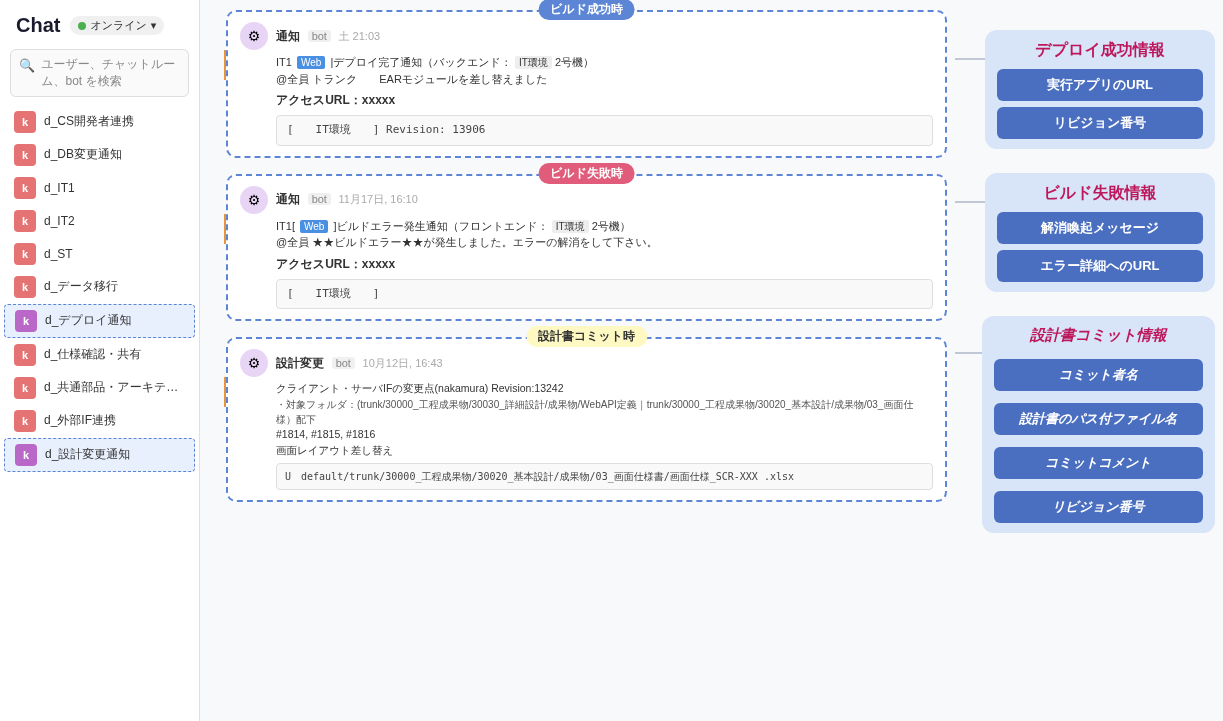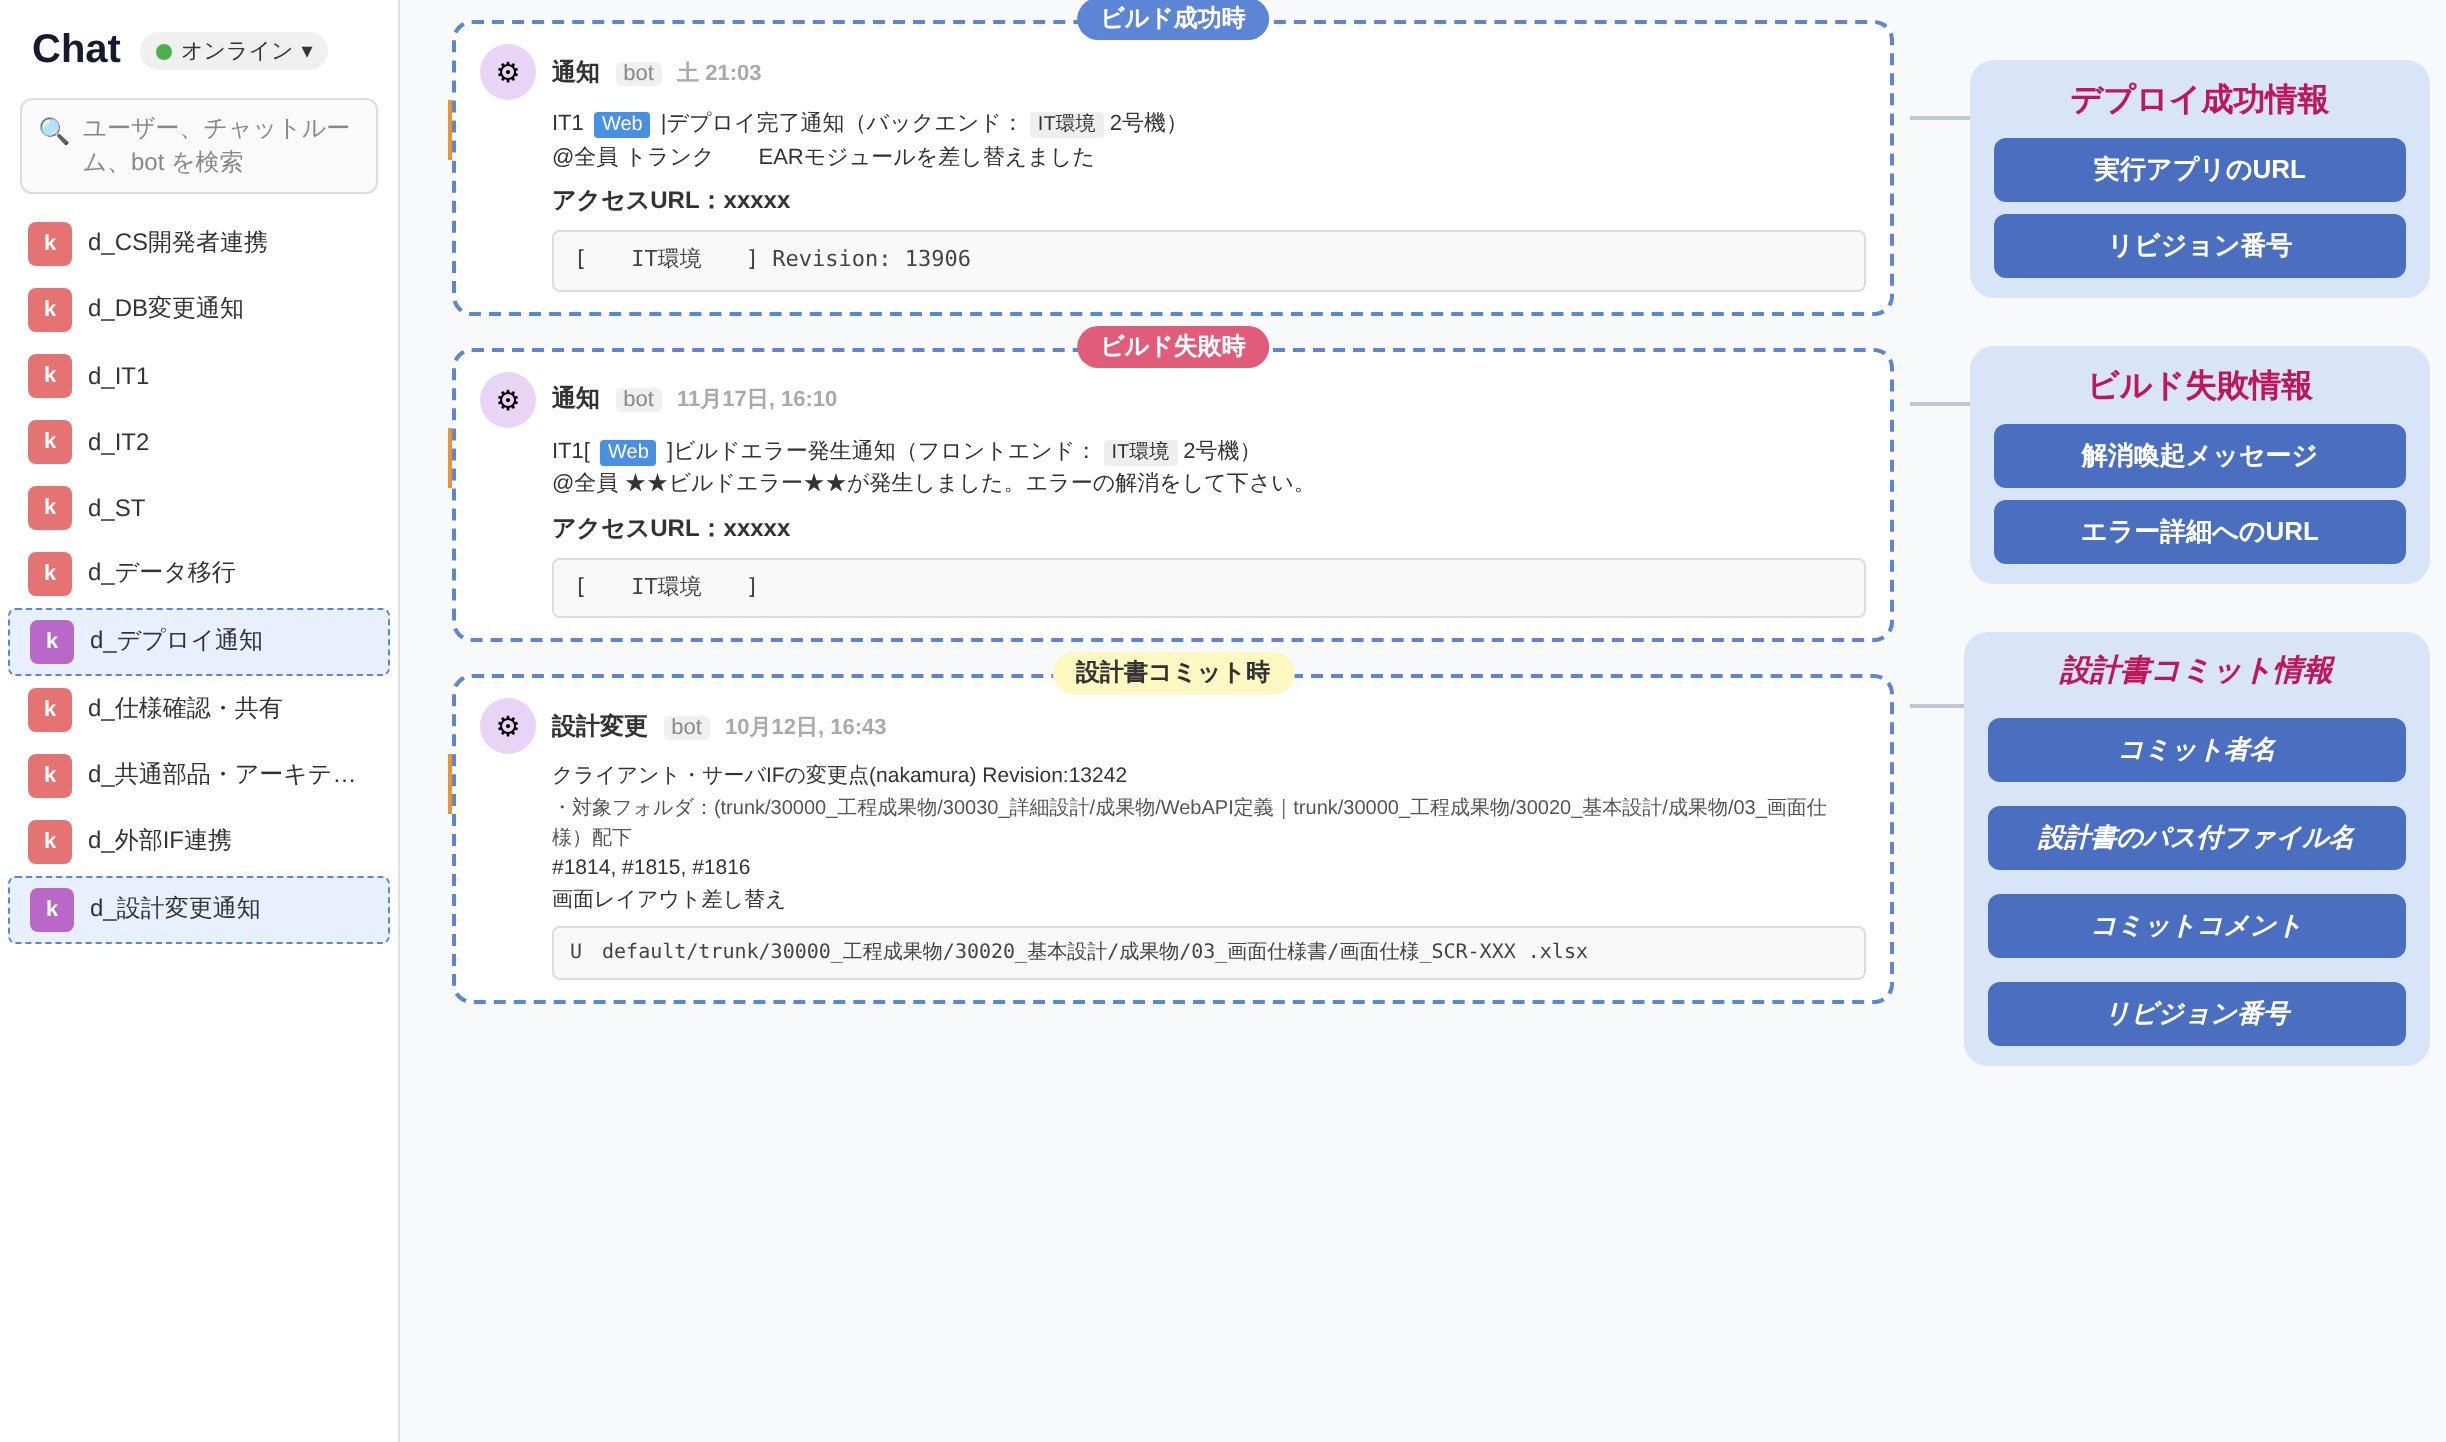--- a/index.html
+++ b/index.html
@@ -198,21 +198,20 @@
       color: #888;
       background: #f0f0f0;
       padding: 0 4px;
       border-radius: 3px;
       margin-left: 4px;
     }
     .msg-time {
       font-size: 11px;
       color: #aaa;
       margin-left: 4px;
-      font-weight: bold;
     }
     .msg-body {
       font-size: 11px;
       color: #333;
       line-height: 1.5;
       margin-left: 36px;
     }
     .access-url {
       font-weight: 600;
       font-size: 12px;

